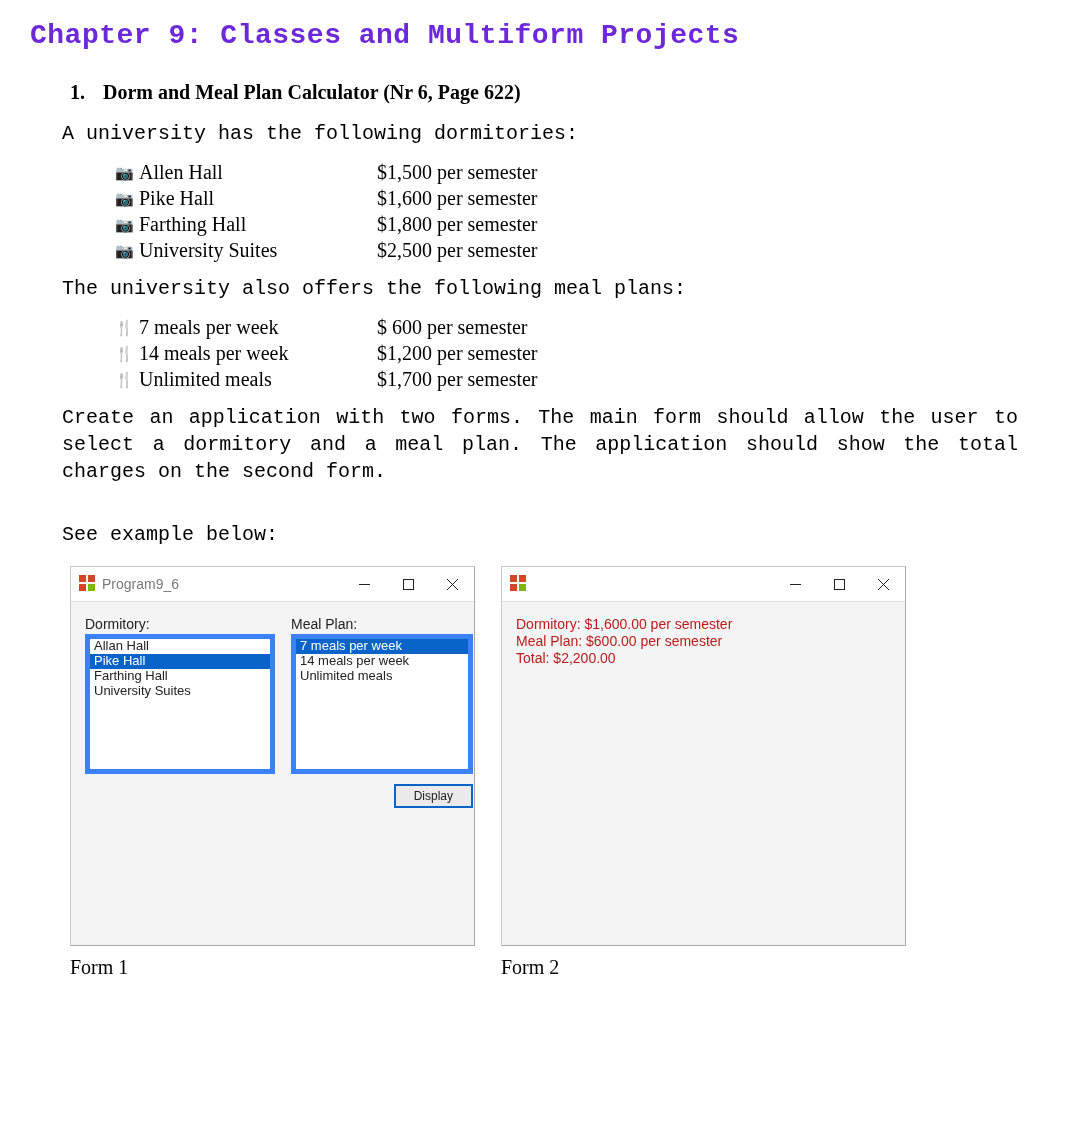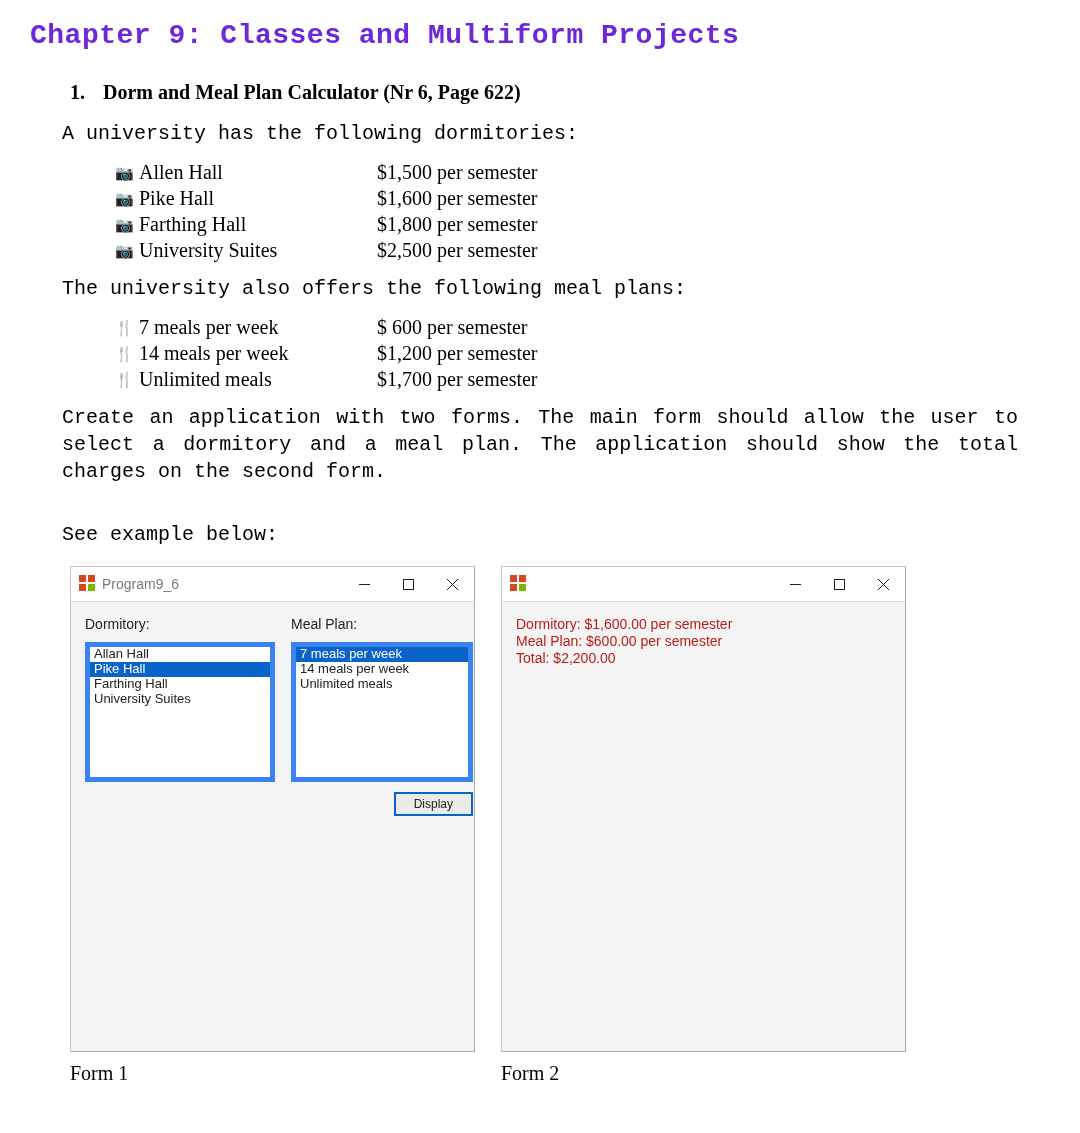--- a/index.html
+++ b/index.html
@@ -65,21 +65,21 @@
       margin: 18px 40px 8px 40px;
     }
     .form-col {
       width: 405px;
     }
     .window {
       background: #f4f4f4;
       border: 1px solid #c7c7c7;
       border-right-color: #aaa;
       border-bottom-color: #aaa;
-      height: 486px;
+      height: 380px;
       box-sizing: border-box;
       display: flex;
       flex-direction: column;
     }
     .titlebar {
       display: flex;
       align-items: center;
       height: 34px;
       padding: 0 0 0 8px;
       background: #fff;
@@ -116,21 +116,21 @@
       flex: 1;
       display: flex;
       gap: 16px;
       padding: 14px 14px 14px 14px;
       font-family: 'Segoe UI', Tahoma, sans-serif;
       font-size: 14px;
       color: #222;
     }
     .lbl {
       display: block;
-      margin-bottom: 10px;
+      margin-bottom: 2px;
     }
     .listbox {
       background: #fff;
       border: 5px solid #3b82f6;
       width: 180px;
       height: 130px;
       font-size: 13px;
       line-height: 1.15;
       overflow: hidden;
     }

